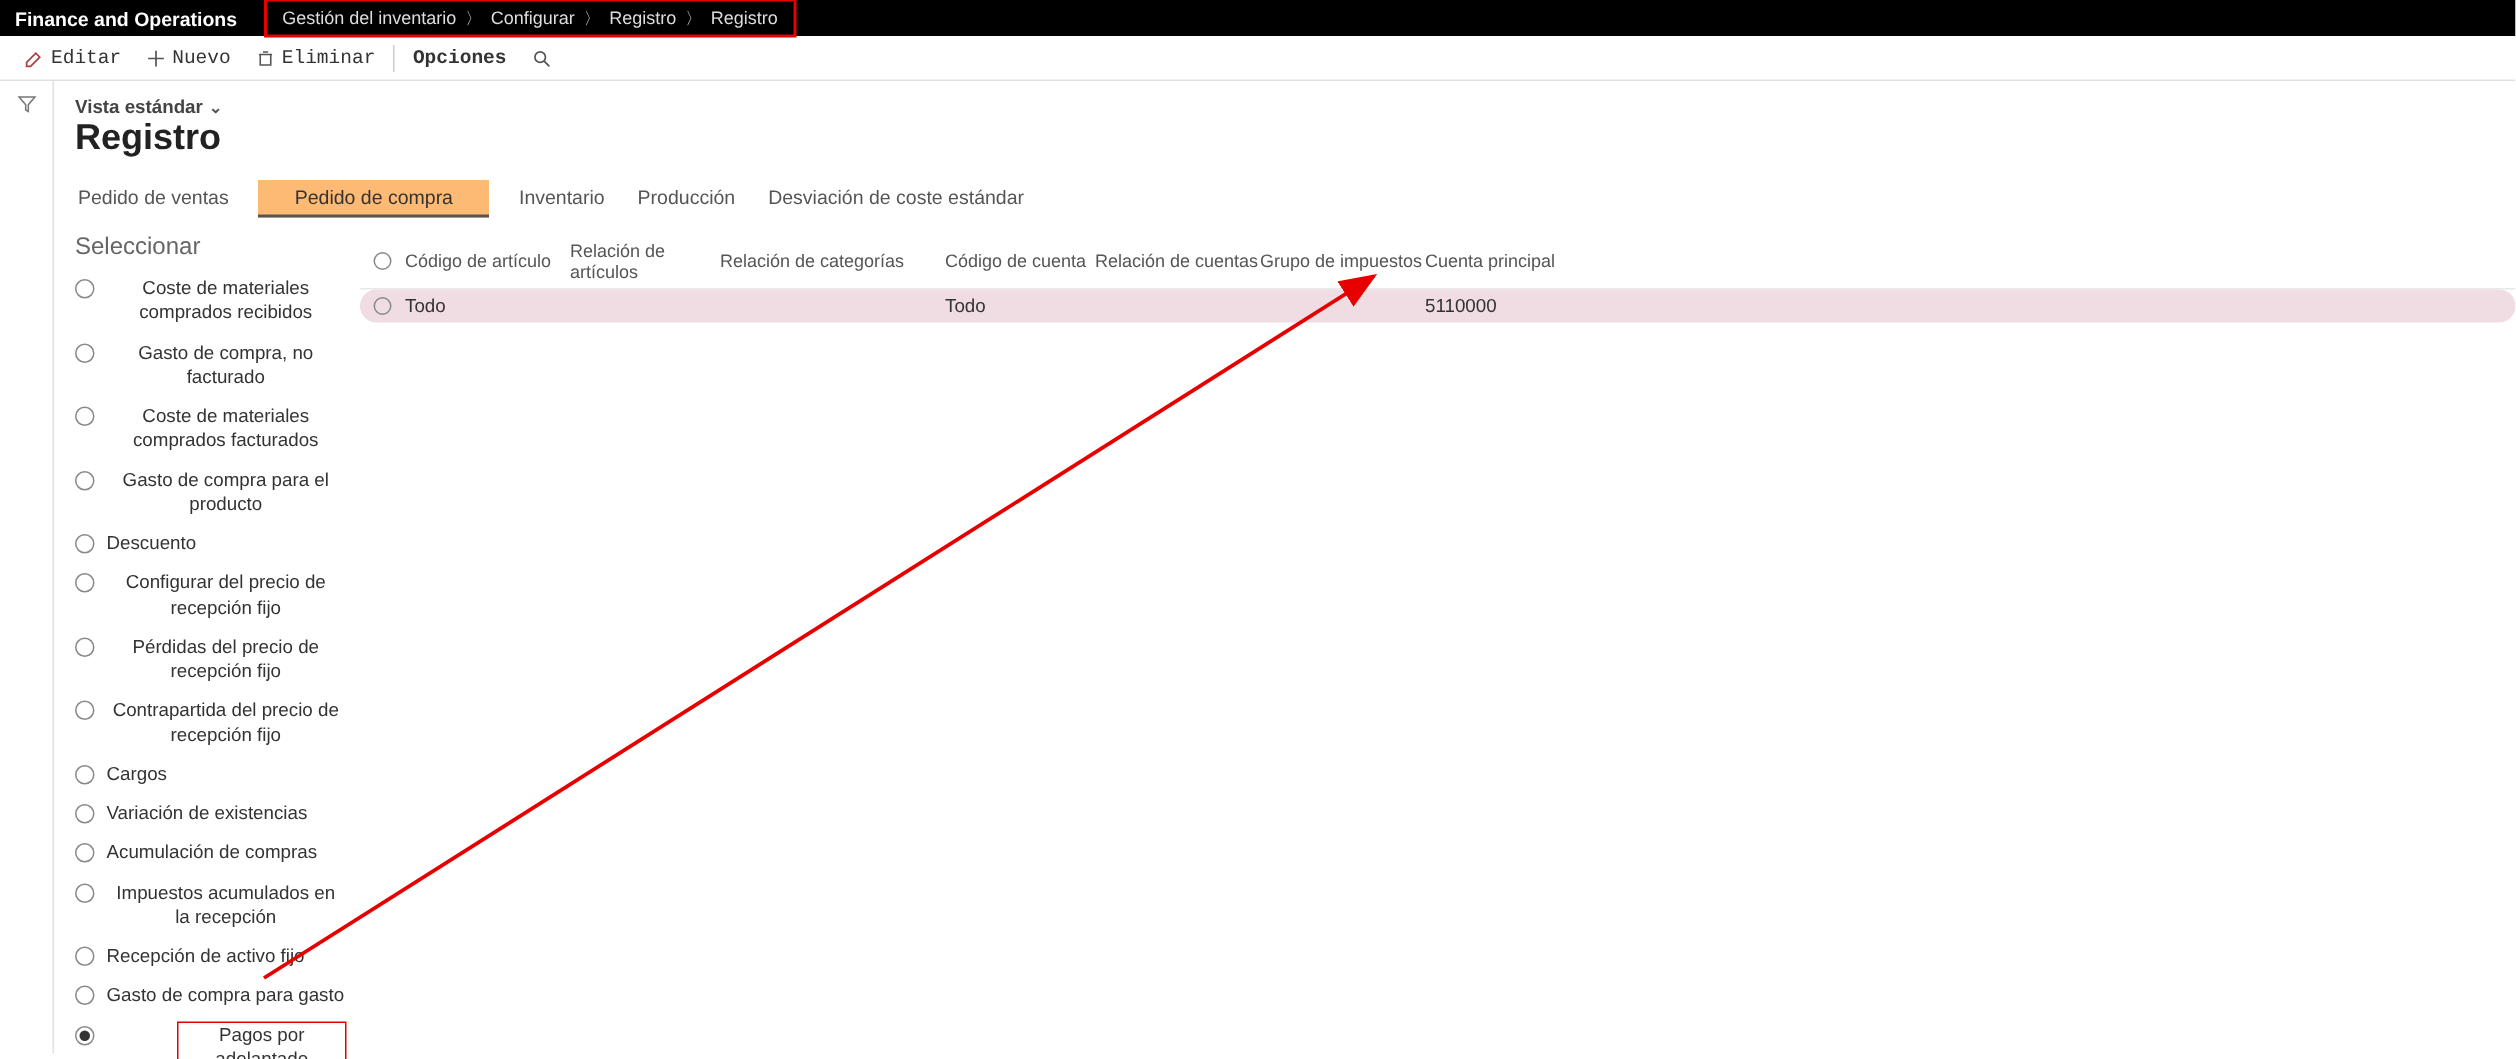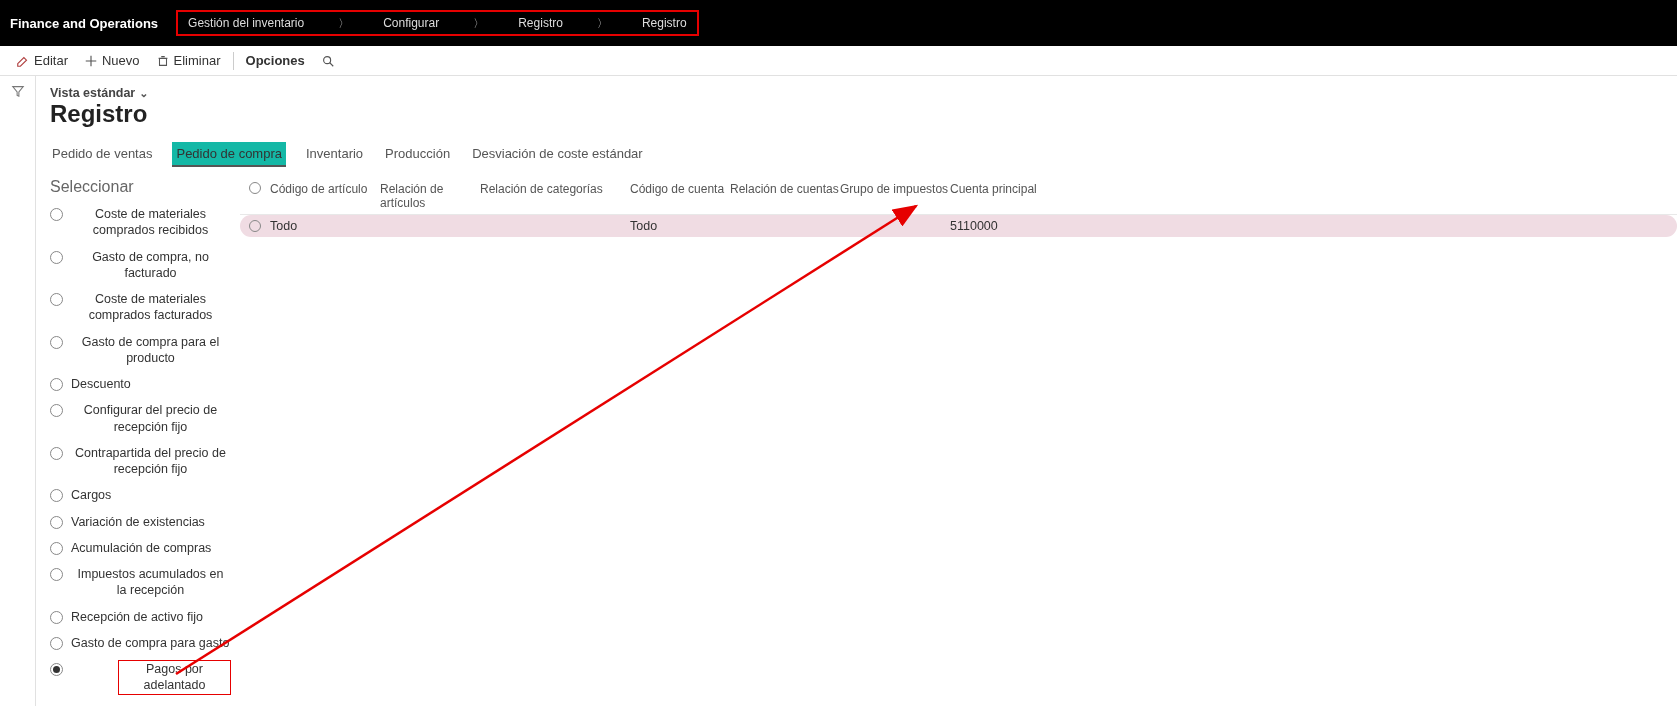--- a/index.html
+++ b/index.html
@@ -8,37 +8,36 @@
     font-size: 13px;
     color: #333;
     background: #fff;
     width: 1677px;
     height: 706px;
     overflow: hidden;
   }
   .topbar {
     background: #000;
     color: #fff;
-    height: 46px;
+    height: 24px;
     display: flex;
     align-items: center;
     padding: 0 10px;
     font-size: 13px;
   }
   .topbar .app-title {
     font-weight: 600;
     padding-right: 18px;
   }
   .breadcrumb-box {
     border: 2px solid #e60000;
     height: 26px;
     display: flex;
     align-items: center;
     padding: 0 10px;
-    gap: 28px;
   }
   .breadcrumb-box .crumb {
     color: #ddd;
     font-size: 12px;
   }
   .breadcrumb-box .sep {
     color: #bbb;
     margin: 0 6px;
     font-size: 11px;
   }
@@ -50,20 +49,21 @@
     padding: 0 8px;
     font-size: 13px;
     color: #333;
   }
   .actionbar .action {
     display: flex;
     align-items: center;
     padding: 0 8px;
     height: 100%;
     cursor: pointer;
+    font-family: Liberation Mono, monospace;
   }
   .actionbar .action .ic {
     margin-right: 4px;
     display: inline-flex;
     align-items: center;
   }
   .actionbar .divider {
     width: 1px;
     height: 18px;
     background: #ccc;
@@ -112,23 +112,23 @@
     border-bottom: 1px solid transparent;
     margin-bottom: 10px;
   }
   .tabs .tab {
     font-size: 13px;
     color: #555;
     padding: 4px 2px;
     cursor: pointer;
   }
   .tabs .tab.active {
-    background: #14b8a6;
+    background: #fdba74;
     color: #333;
-    padding: 4px 4px;
+    padding: 4px 24px;
     border-bottom: 2px solid #555;
   }
   .content-row {
     display: flex;
     gap: 10px;
   }
   .select-panel {
     width: 180px;
   }
   .select-label {
@@ -176,21 +176,21 @@
     margin-left: 48px;
   }
   .select-item .label-text {
     line-height: 1.3;
   }
   .grid-panel {
     flex: 1;
   }
   .grid-header {
     display: flex;
-    align-items: flex-start;
+    align-items: center;
     font-size: 12px;
     color: #555;
     padding: 4px 0;
     border-bottom: 1px solid #e8e8e8;
   }
   .grid-row {
     display: flex;
     align-items: center;
     background: #f0dce3;
     font-size: 12.5px;
@@ -323,20 +323,24 @@
             <div class="select-item">
               <div class="radio"></div>
               <span class="label-text">Descuento</span>
             </div>
             <div class="select-item">
               <div class="radio"></div>
               <span class="label-text">Configurar del precio de recepción fijo</span>
             </div>
             <div class="select-item">
               <div class="radio"></div>
+              <span class="label-text">Pérdidas del precio de recepción fijo</span>
+            </div>
+            <div class="select-item">
+              <div class="radio"></div>
               <span class="label-text">Contrapartida del precio de recepción fijo</span>
             </div>
             <div class="select-item">
               <div class="radio"></div>
               <span class="label-text">Cargos</span>
             </div>
             <div class="select-item">
               <div class="radio"></div>
               <span class="label-text">Variación de existencias</span>
             </div>

